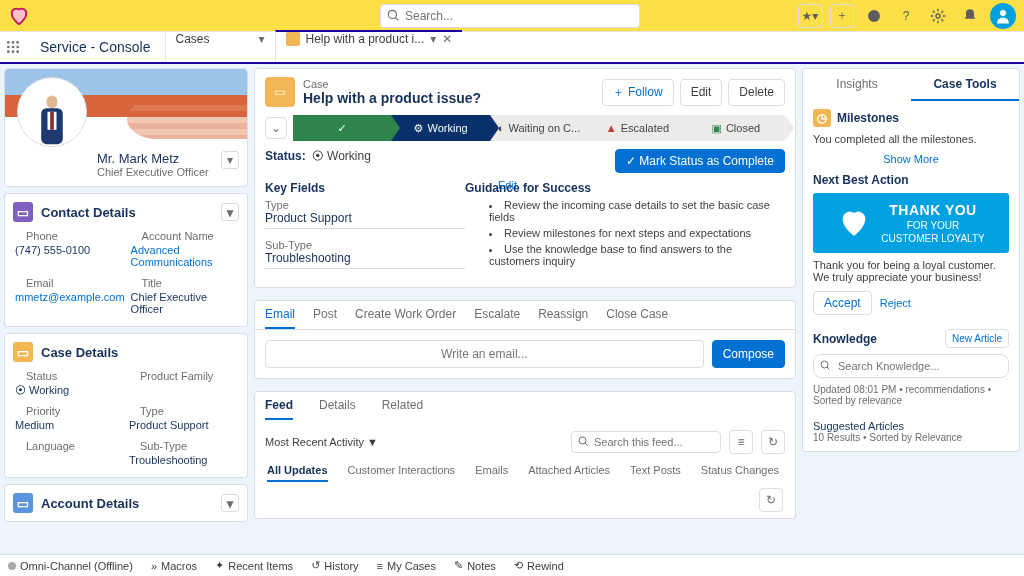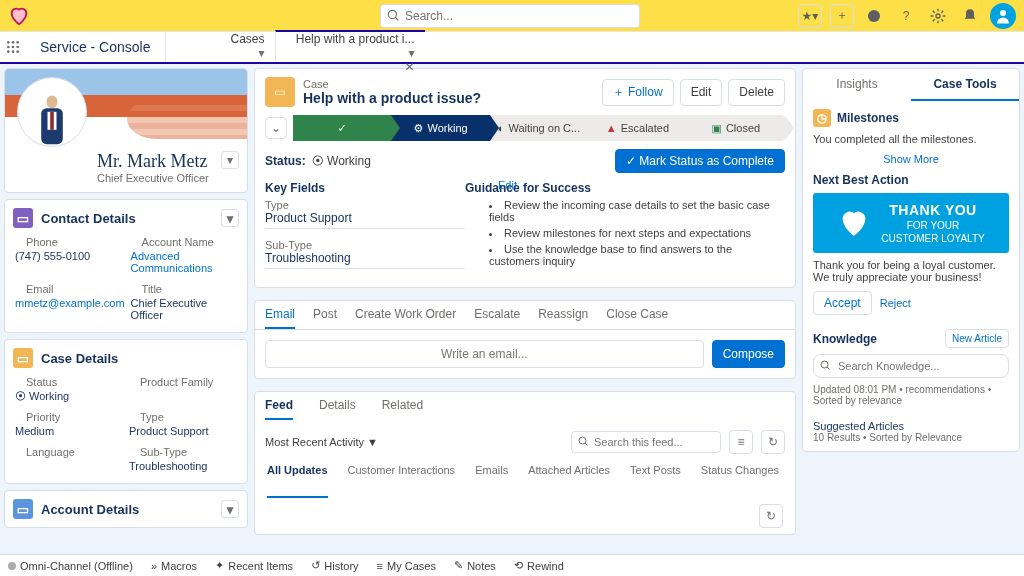--- a/index.html
+++ b/index.html
@@ -12,41 +12,41 @@
   .global-search input { width: 100%; height: 24px; border: 1px solid #d8dde6; border-radius: 4px; padding: 0 8px 0 24px; font-size: 12px; color: #706e6b; }
   .global-search .sicon { position: absolute; left: 6px; top: 4px; color: #706e6b; }
   .top-icons { margin-left: auto; display: flex; gap: 8px; align-items: center; }
   .top-icons .ibtn { width: 24px; height: 24px; border: 1px solid #d8dde6; border-radius: 4px; display: flex; align-items: center; justify-content: center; color: #5e5e5e; cursor: pointer; }
   .top-icons .avatar { width: 26px; height: 26px; border-radius: 50%; background: #00a1e0; display: flex; align-items: center; justify-content: center; color: #fff; font-size: 14px; }
 
   
   .nav-bar { height: 32px; display: flex; align-items: stretch; border-bottom: 2px solid #1b03a3; background: #fff; }
   .app-launcher { width: 26px; display: flex; align-items: center; justify-content: center; color: #706e6b; cursor: pointer; }
   .app-name { display: flex; align-items: center; padding: 0 14px; font-size: 14px; color: #16325c; }
-  .nav-tab { display: flex; align-items: flex-end; padding: 0 10px; border-left: 1px solid #e5e5e5; font-size: 12px; color: #3e3e3c; cursor: pointer; position: relative; min-width: 110px; flex-direction: column; }
+  .nav-tab { display: flex; align-items: flex-start; padding: 0 10px; border-left: 1px solid #e5e5e5; font-size: 12px; color: #3e3e3c; cursor: pointer; position: relative; min-width: 110px; }
   .nav-tab.sub { background: #fff; border-top: 2px solid #1b03a3; border-bottom: 1px solid #fff; margin-top: -2px; min-width: 150px; }
   .nav-tab .chev, .nav-tab .close { margin-left: auto; padding-left: 6px; color: #706e6b; }
   .nav-tab .tab-ico { width: 14px; height: 14px; margin-right: 6px; background: #f2b654; border-radius: 2px; }
 
   
   .cols { display: flex; height: calc(576px - 32px - 32px - 22px); padding: 4px; gap: 6px; background: #eef4fb; }
   .col-l { width: 244px; overflow: hidden; }
   .col-m { flex: 1; overflow: hidden; display: flex; flex-direction: column; gap: 6px; }
   .col-r { width: 218px; overflow: hidden; }
 
   .card { background: #fff; border-radius: 4px; border: 1px solid #d8dde6; margin-bottom: 6px; }
 
   
   .profile { padding: 0; position: relative; }
   .profile-bg { height: 48px; background: linear-gradient(#9cc3e8 0%, #9cc3e8 55%, #d7643b 55%, #d7643b 100%); border-radius: 4px 4px 0 0; }
   .profile-bg::after { content:""; position:absolute; top:30px; right:0; width:120px; height:40px; background: repeating-linear-gradient(#d7643b 0 6px, #e58e63 6px 12px); border-radius: 50% 0 0 50%/100% 0 0 100%; opacity:.5;}
   .avatar-circle { width: 70px; height: 70px; border-radius: 50%; background: #fff; border: 1px solid #d8dde6; position: absolute; top: 8px; left: 12px; display: flex; align-items: flex-end; justify-content: center; overflow: hidden; }
   .avatar-circle .person { width: 44px; height: 54px; }
   .profile-body { padding: 34px 8px 8px 92px; display:flex; align-items:flex-start;}
-  .profile-name { font-size: 18px; color: #16325c; font-family: Liberation Serif, serif; }
+  .profile-name { font-size: 13px; color: #16325c; }
   .profile-role { font-size: 11px; color: #706e6b; }
   .dropdown-caret { margin-left:auto; width:18px; height:18px; border:1px solid #d8dde6; border-radius:3px; display:flex; align-items:center; justify-content:center; color:#706e6b; cursor:pointer;}
 
   
   .panel-head { display: flex; align-items: center; padding: 8px; font-weight: 600; color: #16325c; font-size: 13px; }
   .panel-head .pi { width: 20px; height: 20px; border-radius: 3px; margin-right: 8px; display:flex;align-items:center;justify-content:center;color:#fff;}
   .panel-head .caret-box { margin-left:auto; }
   .kv-grid { display: grid; grid-template-columns: 1fr 1fr; gap: 8px 6px; padding: 0 10px 10px; }
   .kv { font-size: 11px; }
   .kv .lbl { color: #706e6b; margin-bottom: 2px; padding-left: 11px; }
@@ -67,21 +67,21 @@
   
   .path { display: flex; align-items: center; margin-top: 8px; }
   .path .expand { width:22px;height:22px;border:1px solid #d8dde6;border-radius:4px;display:flex;align-items:center;justify-content:center;margin-right:6px;cursor:pointer;color:#706e6b;}
   .stage { flex:1; height: 26px; position: relative; display:flex; align-items:center; justify-content:center; color:#fff; font-size:11px; }
   .stage::after { content:""; position:absolute; right:-9px; top:0; width:0;height:0; border-top:13px solid transparent; border-bottom:13px solid transparent; border-left:9px solid currentColor; z-index:1;}
   .stage.complete { background:#2e844a; color:#2e844a;} .stage.complete span{color:#fff;}
   .stage.current  { background:#08306b; color:#08306b;} .stage.current span{color:#fff;}
   .stage.open     { background:#ecebea; color:#ecebea;} .stage.open span{color:#444;}
   .stage .ico { margin-right:4px; }
 
-  .status-row { display:flex; align-items:center; padding: 8px 0; }
+  .status-row { display:flex; padding: 8px 0; }
   .status-row .label { font-weight:600; color:#16325c; margin-right:6px;}
   .status-row .complete-btn { margin-left:auto; }
 
   .kf-head { display:flex; align-items:baseline; }
   .kf-head h4 { font-size:12px; color:#16325c; flex:0 0 200px;}
   .gfs-head { font-size:12px; font-weight:600; color:#16325c; }
   .kf-body { display:flex; gap:24px; margin-top:4px; }
   .kf-fields { flex:0 0 200px; }
   .kf-fields .f { margin-bottom:10px; }
   .kf-fields .f .lbl { font-size:11px; color:#706e6b; }
@@ -98,21 +98,21 @@
   .feed-tabs { display:flex; gap:26px; padding:6px 10px 0; }
   .feed-tabs .t { font-size:12px; color:#706e6b; padding-bottom:6px; cursor:pointer;}
   .feed-tabs .t.active { color:#16325c; font-weight:600; border-bottom:2px solid #0070d2; }
   .feed-tools { display:flex; align-items:center; padding:10px; gap:8px;}
   .feed-tools .sort { font-size:11px; color:#3e3e3c; display:flex; align-items:center; cursor:pointer;}
   .feed-tools .search { margin-left:auto; position:relative;}
   .feed-tools .search input { border:1px solid #d8dde6; border-radius:4px; padding:4px 8px 4px 22px; font-size:11px; width:150px;}
   .feed-tools .search .sicon { position:absolute; left:6px; top:4px; color:#706e6b;}
   .iconbtn { width:24px;height:24px;border:1px solid #d8dde6;border-radius:4px;display:flex;align-items:center;justify-content:center;cursor:pointer;color:#706e6b;}
   .sub-tabs { display:flex; gap:20px; padding:0 12px; font-size:11px; color:#706e6b;}
-  .sub-tabs .t.active { color:#16325c; font-weight:600; border-bottom:2px solid #0070d2; padding-bottom:20px;}
+  .sub-tabs .t.active { color:#16325c; font-weight:600; border-bottom:2px solid #0070d2; padding-bottom:4px;}
 
   
   .r-tabs { display:flex; }
   .r-tabs .t { flex:1; text-align:center; font-size:12px; padding:8px 0; cursor:pointer; color:#706e6b;}
   .r-tabs .t.active { color:#16325c; font-weight:600; border-bottom:2px solid #0070d2; }
   .r-body { padding:8px 10px; font-size:11px; }
   .r-body h5 { font-size:12px; color:#16325c; display:flex; align-items:center; margin-bottom:6px; }
   .r-body h5 .pi { width:18px;height:18px;border-radius:3px;background:#f2b654;margin-right:6px; display:flex;align-items:center;justify-content:center;color:#fff;}
   .loyalty { background:#00a1e0; color:#fff; display:flex; align-items:center; justify-content:center; gap:10px; padding:8px; border-radius:3px; }
   .loyalty .msg { text-align:center; font-size:10px; line-height:1.3;}

